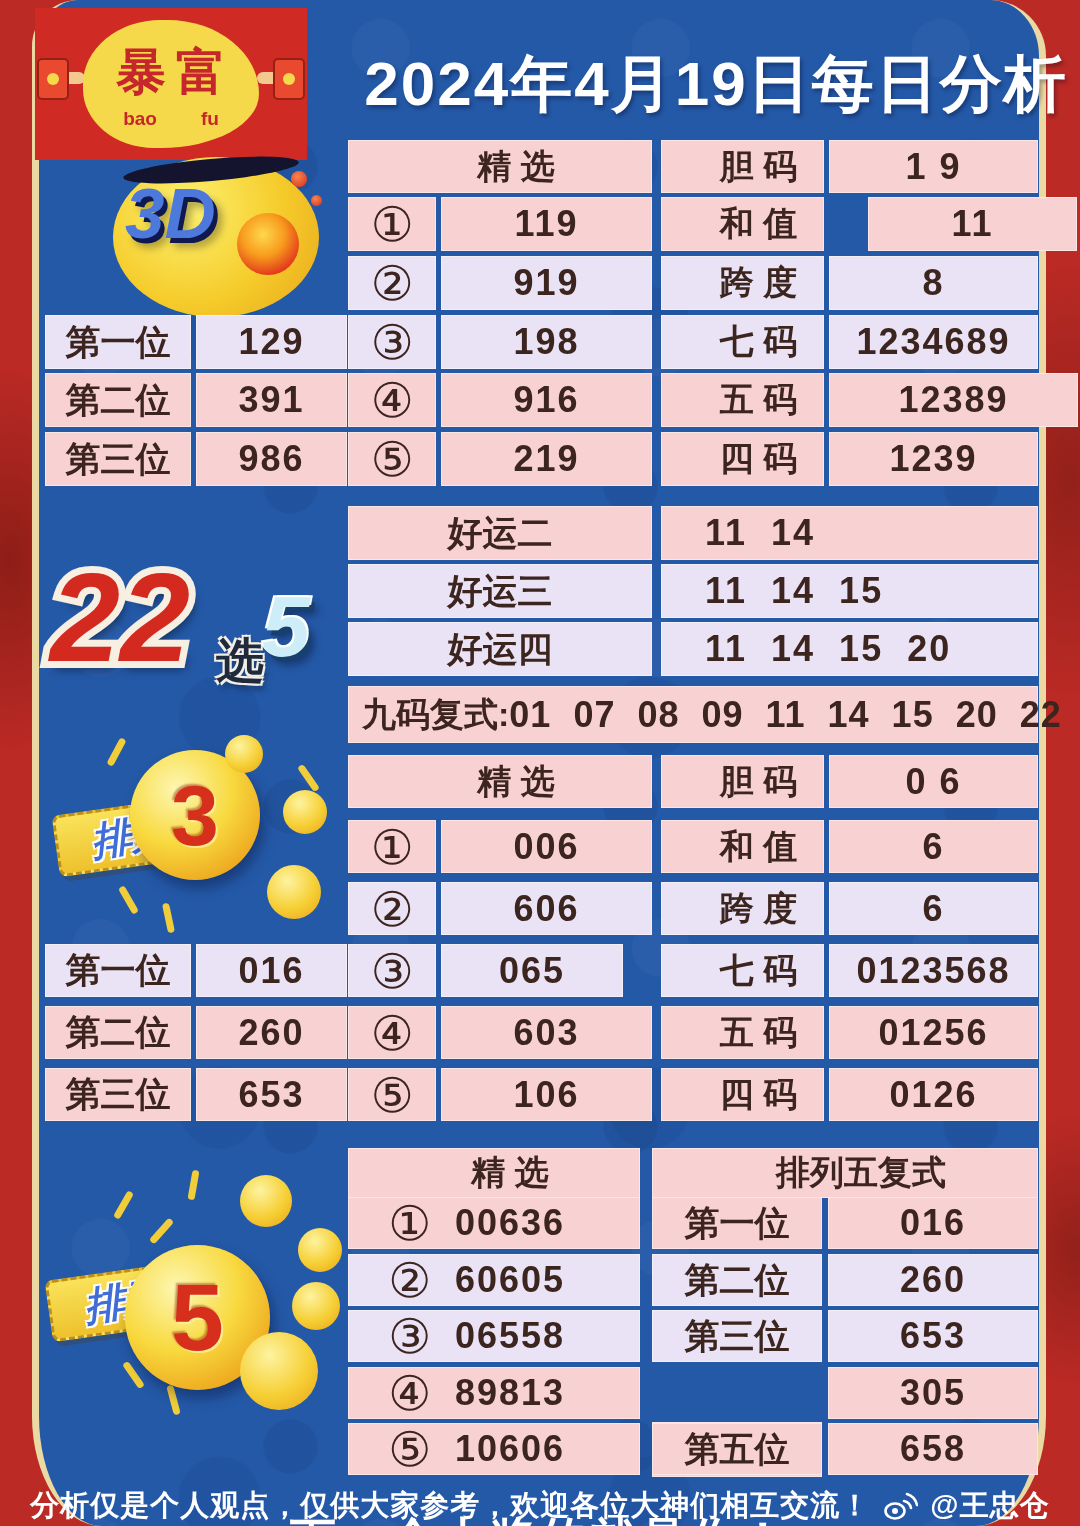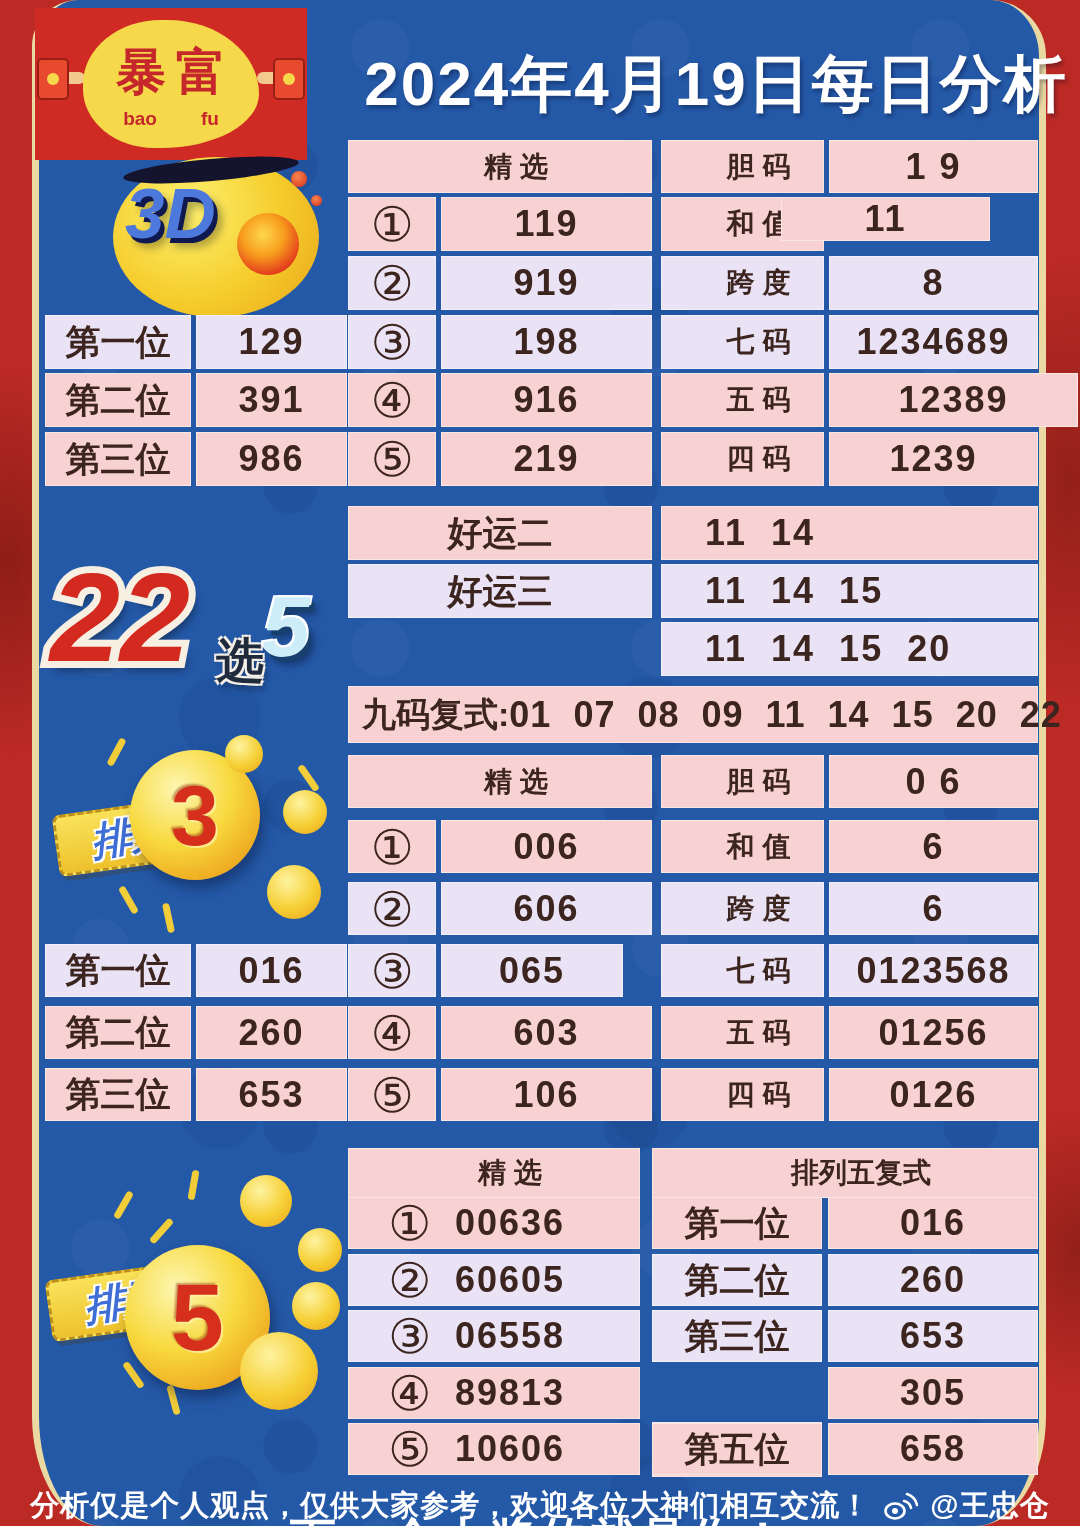--- a/index.html
+++ b/index.html
@@ -18,21 +18,21 @@
     background-image:
       radial-gradient(circle at 22% 16%, rgba(255,255,255,.05) 0 28px, transparent 30px),
       radial-gradient(circle at 74% 52%, rgba(8,30,72,.18) 0 26px, transparent 28px),
       radial-gradient(circle at 42% 84%, rgba(8,30,72,.13) 0 40px, transparent 42px);
     background-size:280px 300px, 340px 320px, 430px 390px; }
 
   .cell { position:absolute; display:flex; align-items:center; justify-content:center;
     background:#f8d2d2; color:#3c241f; font-weight:700; white-space:pre;
     box-shadow: inset 0 0 0 1px rgba(255,255,255,.45); }
   .lav { background:#e9e3f5; }
-  .lbl { font-size:28px;padding-left:32px; }
+  .lbl { font-size:34px;padding-left:32px; }
   .poslbl { font-size:35px; }
   .numtext { font-size:36px; letter-spacing:2px; }
   .circd { font-size:48px; font-weight:400; }
   .leftpad { justify-content:flex-start; padding-left:44px; }
   .s4row { justify-content:flex-start; padding-left:40px; gap:24px; }
   .ninecell { justify-content:flex-start; padding-left:14px; }
   .ninelbl { font-size:34px; font-weight:800; }
 
   .title { position:absolute; left:308px; top:34px; width:736px; height:100px;
     display:flex; align-items:center; justify-content:center; color:#fff;
@@ -132,21 +132,21 @@
     <div class="dotr" style="left:216px;top:40px;width:11px;height:11px"></div>
   </div>
 
   <div class="cell lbl" style="left:348px;top:140px;width:304px;height:53px">精 选</div>
   <div class="cell lbl" style="left:661px;top:140px;width:163px;height:53px">胆 码</div>
   <div class="cell numtext" style="left:829px;top:140px;width:209px;height:53px">1 9</div>
 
   <div class="cell circd" style="left:348px;top:197px;width:88px;height:54px">①</div>
   <div class="cell numtext" style="left:441px;top:197px;width:211px;height:54px">119</div>
   <div class="cell lbl" style="left:661px;top:197px;width:163px;height:54px">和 值</div>
-  <div class="cell numtext" style="left:781px;top:197px;width:209px;height:44px">11</div>
+  <div class="cell numtext" style="left:868px;top:197px;width:209px;height:54px">11</div>
 
   <div class="cell circd lav" style="left:348px;top:256px;width:88px;height:54px">②</div>
   <div class="cell numtext lav" style="left:441px;top:256px;width:211px;height:54px">919</div>
   <div class="cell lbl lav" style="left:661px;top:256px;width:163px;height:54px">跨 度</div>
   <div class="cell numtext lav" style="left:829px;top:256px;width:209px;height:54px">8</div>
 
   <div class="cell circd lav" style="left:348px;top:315px;width:88px;height:54px">③</div>
   <div class="cell numtext lav" style="left:441px;top:315px;width:211px;height:54px">198</div>
   <div class="cell lbl lav" style="left:661px;top:315px;width:163px;height:54px">七 码</div>
   <div class="cell numtext lav" style="left:829px;top:315px;width:209px;height:54px">1234689</div>
@@ -172,20 +172,21 @@
     <span class="t22 t22back">22</span>
     <span class="t22 t22front">22</span>
     <span class="tmid">选</span>
     <span class="t5">5</span>
   </div>
 
   <div class="cell poslbl" style="left:348px;top:506px;width:304px;height:54px">好运二</div>
   <div class="cell numtext leftpad" style="left:661px;top:506px;width:377px;height:54px">11  14</div>
   <div class="cell poslbl lav" style="left:348px;top:564px;width:304px;height:54px">好运三</div>
   <div class="cell numtext leftpad lav" style="left:661px;top:564px;width:377px;height:54px">11  14  15</div>
+  <div class="cell poslbl lav" style="left:348px;top:622px;width:304px;height:54px">好运四</div>
   <div class="cell numtext leftpad lav" style="left:661px;top:622px;width:377px;height:54px">11  14  15  20</div>
   <div class="cell ninecell" style="left:348px;top:686px;width:690px;height:57px">
     <span class="ninelbl">九码复式:</span>
     <span class="numtext" style="letter-spacing:1px">01  07  08  09  11  14  15  20  22</span>
   </div>
 
   <div class="plogo" style="left:55px;top:735px;width:305px;height:205px">
     <div class="spark" style="left:58px;top:2px;transform:rotate(28deg)"></div>
     <div class="spark" style="left:96px;top:28px;transform:rotate(40deg)"></div>
     <div class="spark" style="left:250px;top:28px;transform:rotate(-35deg)"></div>

